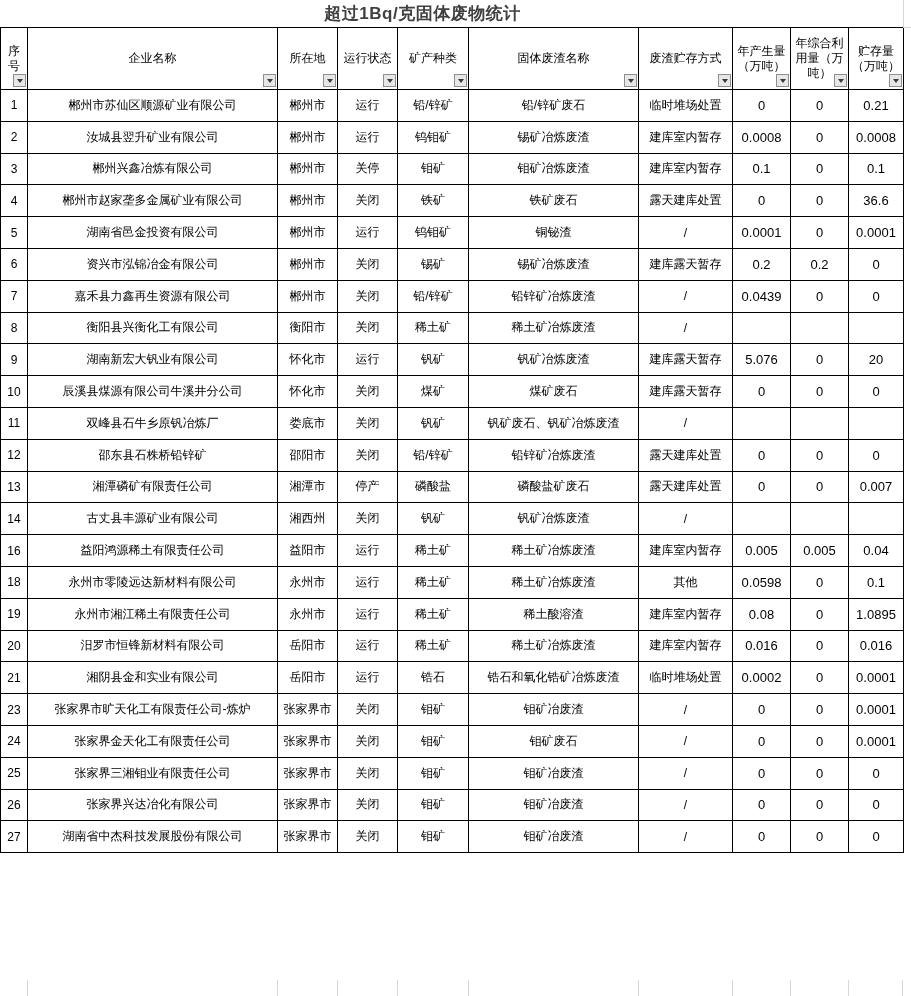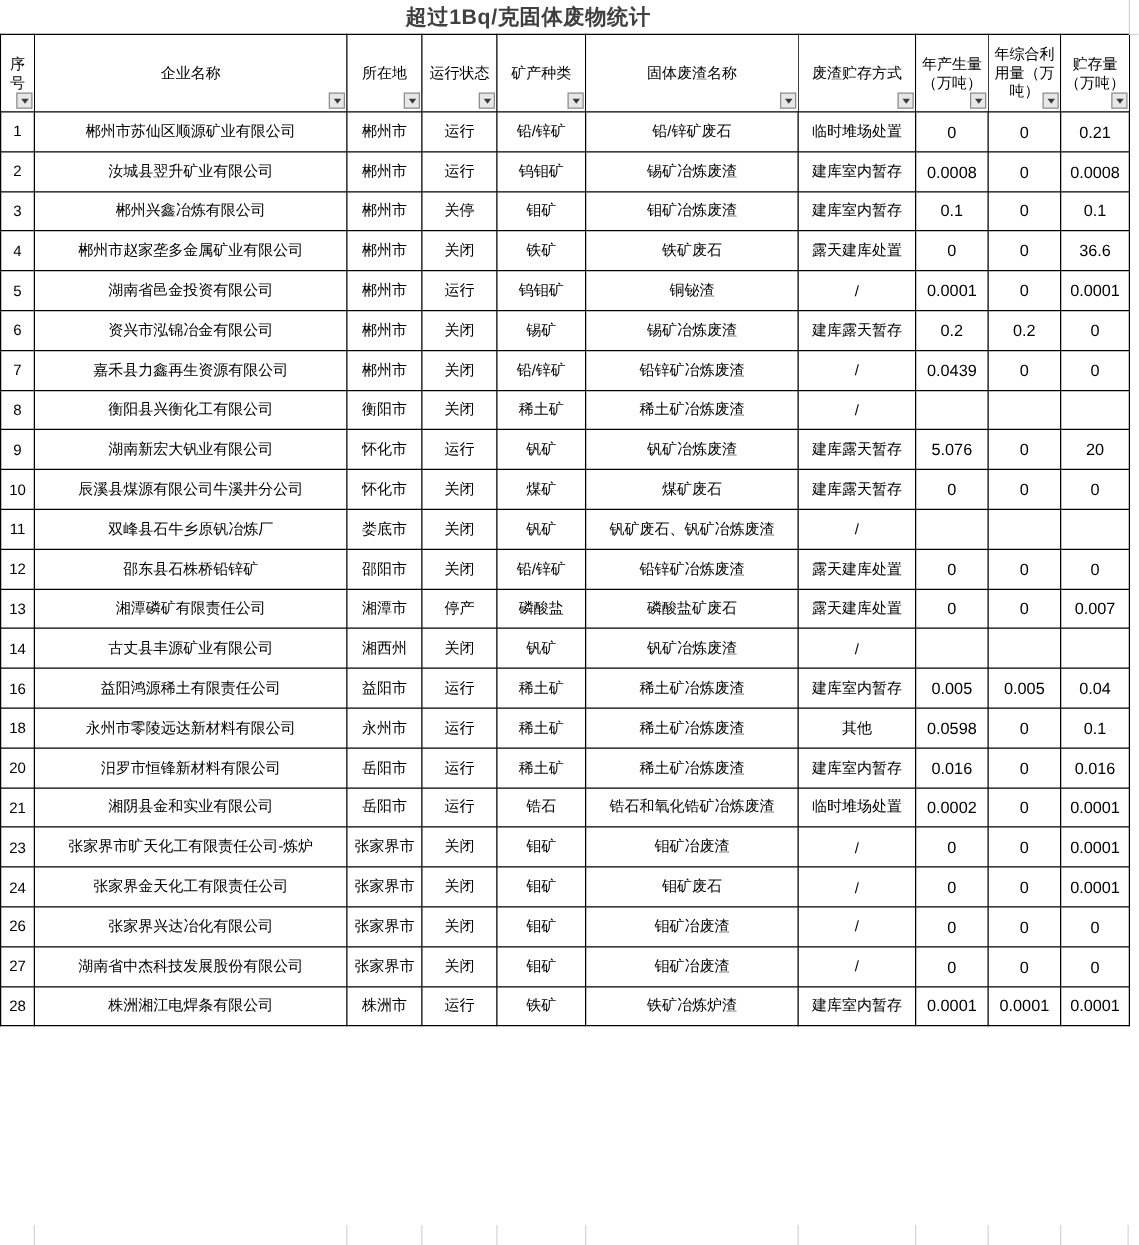--- a/index.html
+++ b/index.html
@@ -321,20 +321,32 @@
           <td class="c2">永州市</td>
           <td class="c3">运行</td>
           <td class="c4">稀土矿</td>
           <td class="c5">稀土矿冶炼废渣</td>
           <td class="c6">其他</td>
           <td class="c7">0.0598</td>
           <td class="c8">0</td>
           <td class="c9">0.1</td>
         </tr>
         <tr>
+          <td class="c0">19</td>
+          <td class="c1">永州市湘江稀土有限责任公司</td>
+          <td class="c2">永州市</td>
+          <td class="c3">运行</td>
+          <td class="c4">稀土矿</td>
+          <td class="c5">稀土酸溶渣</td>
+          <td class="c6">建库室内暂存</td>
+          <td class="c7">0.08</td>
+          <td class="c8">0</td>
+          <td class="c9">1.0895</td>
+        </tr>
+        <tr>
           <td class="c0">20</td>
           <td class="c1">汨罗市恒锋新材料有限公司</td>
           <td class="c2">岳阳市</td>
           <td class="c3">运行</td>
           <td class="c4">稀土矿</td>
           <td class="c5">稀土矿冶炼废渣</td>
           <td class="c6">建库室内暂存</td>
           <td class="c7">0.016</td>
           <td class="c8">0</td>
           <td class="c9">0.016</td>
@@ -369,20 +381,32 @@
           <td class="c2">张家界市</td>
           <td class="c3">关闭</td>
           <td class="c4">钼矿</td>
           <td class="c5">钼矿废石</td>
           <td class="c6">/</td>
           <td class="c7">0</td>
           <td class="c8">0</td>
           <td class="c9">0.0001</td>
         </tr>
         <tr>
+          <td class="c0">25</td>
+          <td class="c1">张家界三湘钼业有限责任公司</td>
+          <td class="c2">张家界市</td>
+          <td class="c3">关闭</td>
+          <td class="c4">钼矿</td>
+          <td class="c5">钼矿冶废渣</td>
+          <td class="c6">/</td>
+          <td class="c7">0</td>
+          <td class="c8">0</td>
+          <td class="c9">0</td>
+        </tr>
+        <tr>
           <td class="c0">26</td>
           <td class="c1">张家界兴达冶化有限公司</td>
           <td class="c2">张家界市</td>
           <td class="c3">关闭</td>
           <td class="c4">钼矿</td>
           <td class="c5">钼矿冶废渣</td>
           <td class="c6">/</td>
           <td class="c7">0</td>
           <td class="c8">0</td>
           <td class="c9">0</td>
@@ -391,32 +415,20 @@
           <td class="c0">27</td>
           <td class="c1">湖南省中杰科技发展股份有限公司</td>
           <td class="c2">张家界市</td>
           <td class="c3">关闭</td>
           <td class="c4">钼矿</td>
           <td class="c5">钼矿冶废渣</td>
           <td class="c6">/</td>
           <td class="c7">0</td>
           <td class="c8">0</td>
           <td class="c9">0</td>
-        </tr>
-        <tr>
-          <td class="c0">28</td>
-          <td class="c1">株洲湘江电焊条有限公司</td>
-          <td class="c2">株洲市</td>
-          <td class="c3">运行</td>
-          <td class="c4">铁矿</td>
-          <td class="c5">铁矿冶炼炉渣</td>
-          <td class="c6">建库室内暂存</td>
-          <td class="c7">0.0001</td>
-          <td class="c8">0.0001</td>
-          <td class="c9">0.0001</td>
         </tr>
       </tbody>
   </table>
 
   <div class="vline" style="left:903px; top:0; height:27px;"></div>
   <div class="hline" style="left:903px; top:27px; width:8px;"></div>
 
   <div class="vline strip-line" style="left:27px;"></div>
   <div class="vline strip-line" style="left:277px;"></div>
   <div class="vline strip-line" style="left:337px;"></div>

